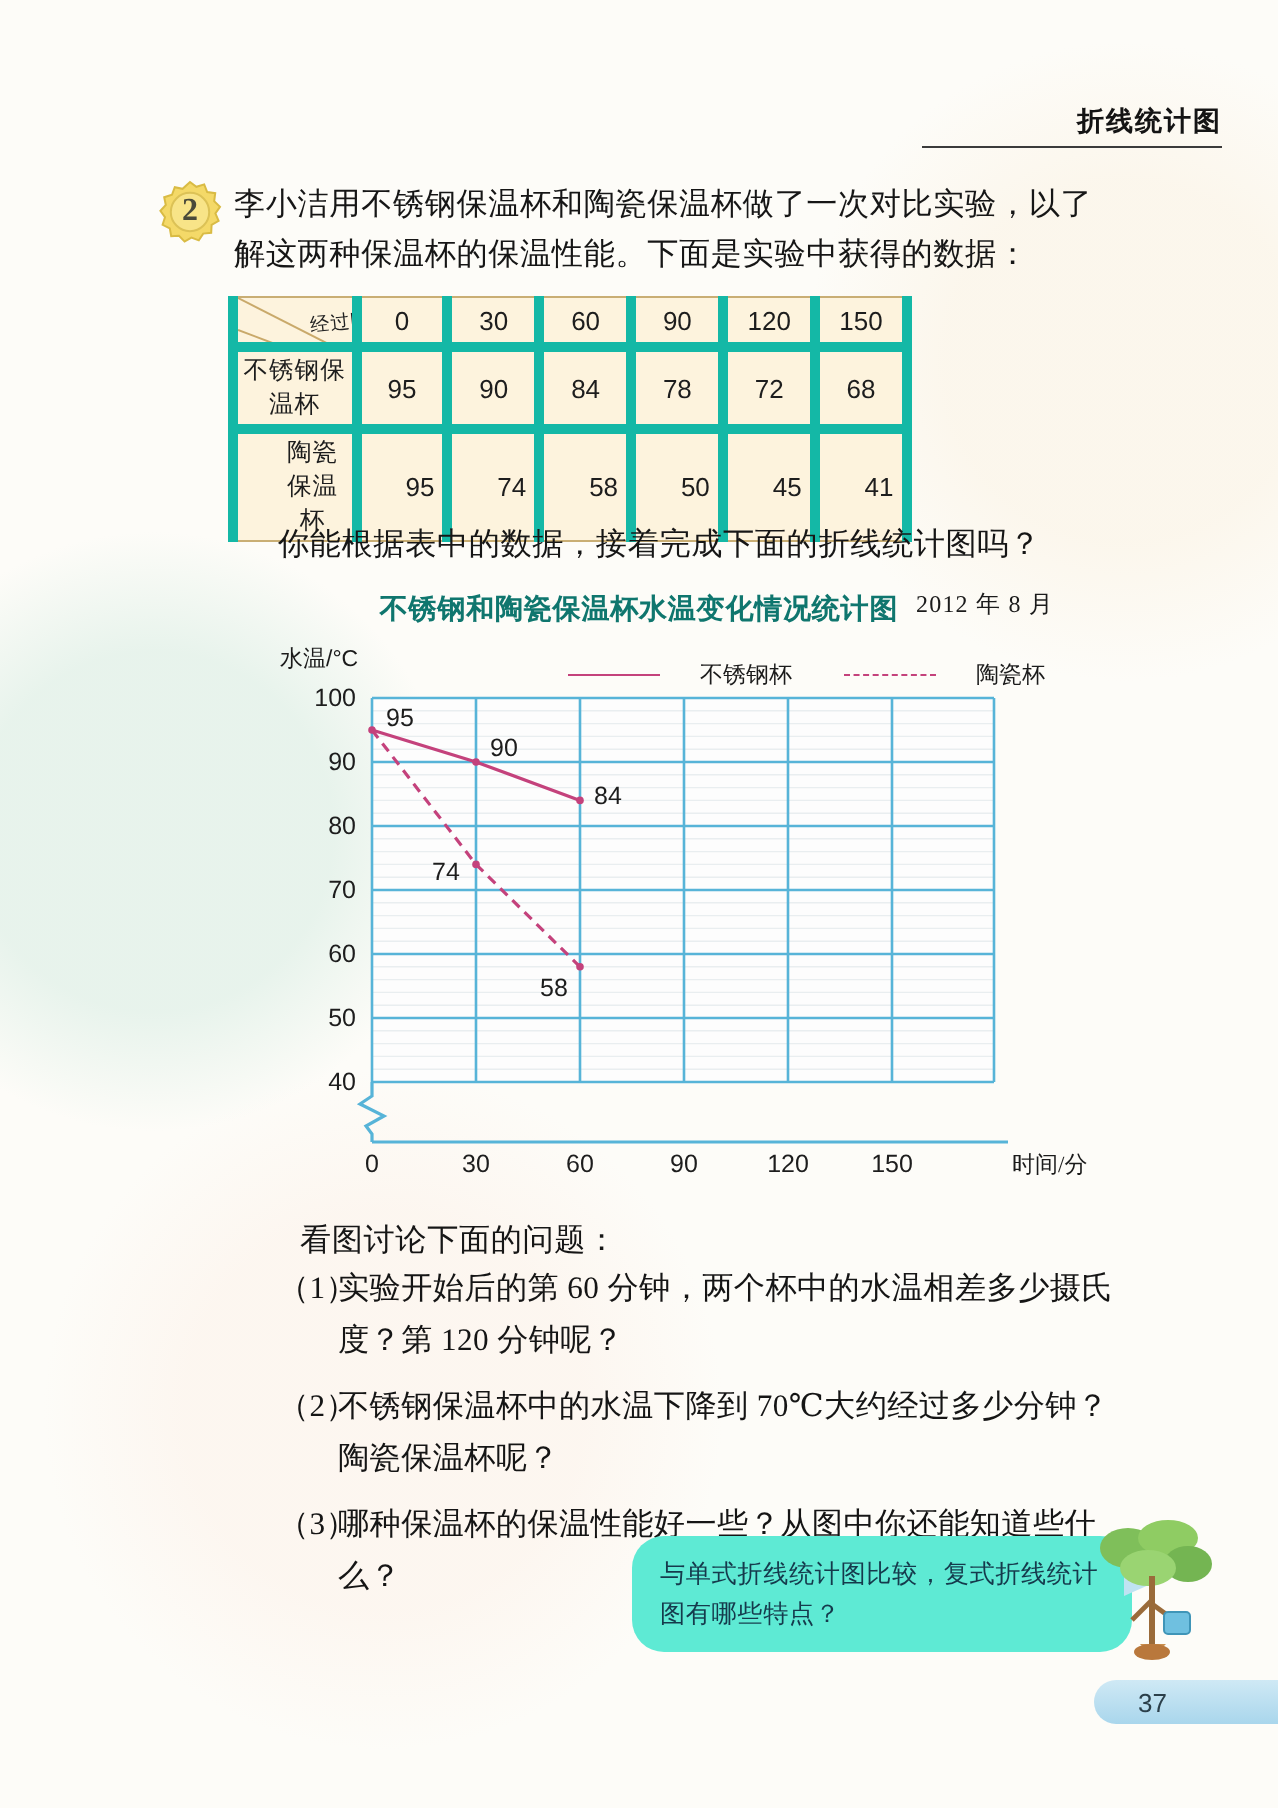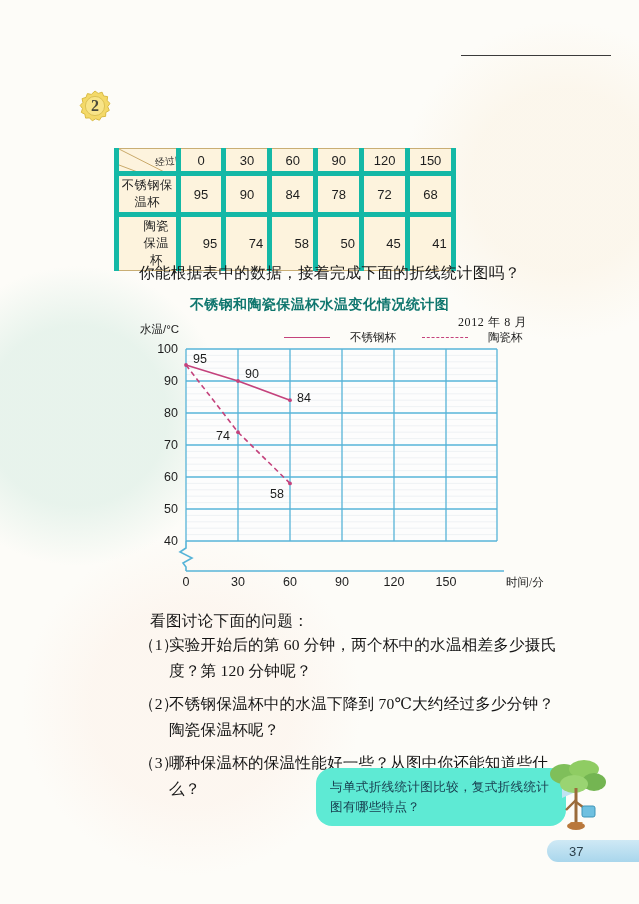--- a/index.html
+++ b/index.html
@@ -55,21 +55,21 @@
   .hdrcell{position:relative;height:62px;padding:0;overflow:hidden;}
   .hdrcell svg{position:absolute;left:0;top:0;}
   .hdrcell span{position:absolute;font-size:9.6px;white-space:nowrap;
     font-family:"Liberation Serif",serif;color:#222;}
   .hc-a{left:36px;top:5px;transform:rotate(-6deg);}
 
   
   .chart-title{position:absolute;left:0;right:0;top:296px;text-align:center;
     font-size:14px;font-weight:bold;letter-spacing:.4px;color:#0f766e;
     font-family:"Liberation Serif",serif;}
-  .chart-date{position:absolute;left:458px;top:314px;font-size:12px;color:#1b1b1b;
+  .chart-date{position:absolute;left:458px;top:294px;font-size:12px;color:#1b1b1b;
     font-family:"Liberation Serif",serif;letter-spacing:.6px;}
   .yaxis-cap{position:absolute;left:140px;top:322px;font-size:11.5px;color:#1b1b1b;
     font-family:"Liberation Sans",sans-serif;text-align:center;}
   .xaxis-cap{position:absolute;left:506px;top:575px;font-size:11.5px;color:#1b1b1b;
     font-family:"Liberation Serif",serif;}
   .legend{position:absolute;top:330px;left:284px;display:flex;gap:26px;align-items:center;
     font-size:11.5px;font-family:"Liberation Serif",serif;color:#1b1b1b;}
   .legend .it{display:flex;align-items:center;gap:20px;}
   .lg-solid{width:46px;height:0;border-top:1.8px solid #c4427c;}
   .lg-dash{width:46px;height:0;border-top:1.8px dashed #c4427c;}
@@ -102,33 +102,35 @@
   .pagebar span{font-size:13px;color:#2b3f4a;font-family:"Liberation Sans",sans-serif;}
 </style>
 </head>
 <body>
 
 <div class="bg-wash"></div>
 
 <div class="page">
 
   <div class="hdr">
+    <div class="hdr-title">折线统计图</div>
     <div class="hdr-rule"></div>
   </div>
 
   <div class="qnum">
     <svg class="burst" viewBox="0 0 32 32">
       <path d="M16 1 L19.2 3.4 L23.1 2.2 L24.6 6 L28.6 6.6 L28.1 10.6 L31 13.4 L28.7 16.7 L30.3 20.4
                L26.8 22.4 L26.6 26.4 L22.6 26.8 L20.4 30.2 L16.7 28.8 L13.3 30.8 L10.5 27.9 L6.6 28.1
                L5.9 24.2 L2.3 22.4 L3.5 18.6 L1.2 15.4 L3.9 12.5 L3.1 8.6 L7 7.4 L8.4 3.6 L12.3 4.4 Z" fill="#f4d968" stroke="#d9bb44" stroke-width="1"></path>
       <circle cx="16" cy="16" r="9.6" fill="#f8e488" stroke="#dcc256" stroke-width="1"></circle>
     </svg>
     <div class="num">2</div>
   </div>
 
+  <div class="para" id="p-intro">李小洁用不锈钢保温杯和陶瓷保温杯做了一次对比实验，以了解这两种保温杯的保温性能。下面是实验中获得的数据：</div>
 
   <div class="tbl-wrap">
     <table class="data">
       <tbody>
           <tr>
         <td class="lbl hdrcell outer-top">
           <svg width="122" height="62">
             <line x1="0" y1="0" x2="122" y2="62" stroke="#c9a96a" stroke-width="1"></line>
             <line x1="0" y1="16" x2="122" y2="62" stroke="#c9a96a" stroke-width="1"></line>
             <line x1="0" y1="36" x2="122" y2="62" stroke="#c9a96a" stroke-width="1"></line>

